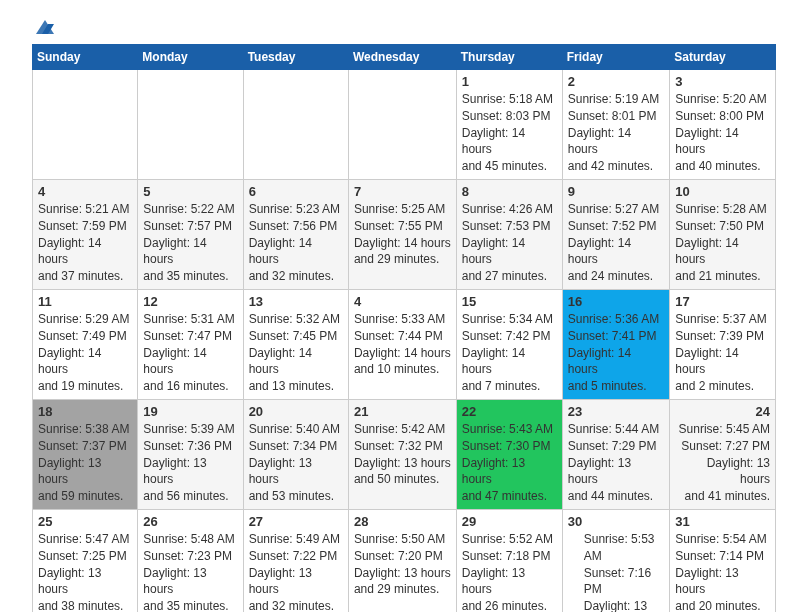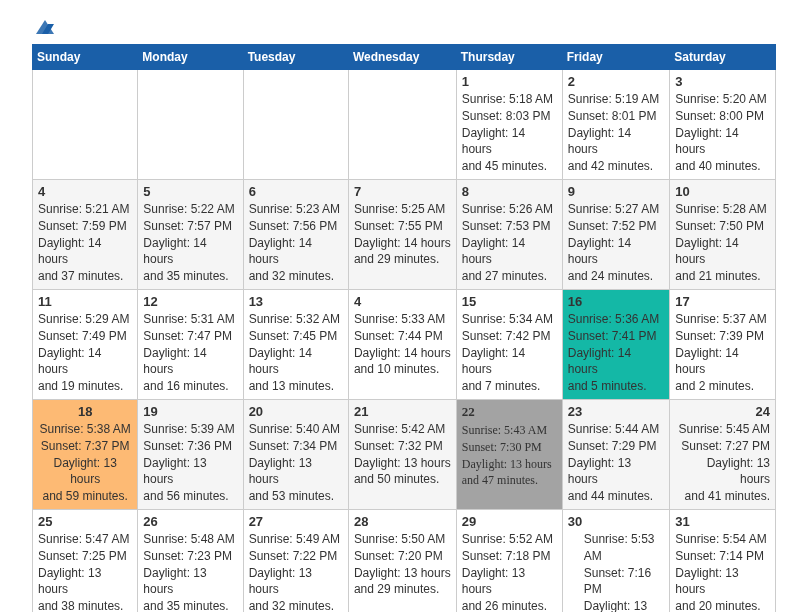--- a/index.html
+++ b/index.html
@@ -175,21 +175,21 @@
           </td>
           <td style="background: rgb(245, 245, 245);">
             <div class="day-number">7</div>
             <div class="day-info" style="white-space: pre-line;">Sunrise: 5:25 AM
 Sunset: 7:55 PM
 Daylight: 14 hours
 and 29 minutes.</div>
           </td>
           <td style="background: rgb(245, 245, 245);">
             <div class="day-number">8</div>
-            <div class="day-info" style="white-space: pre-line;">Sunrise: 5:26 AM
+            <div class="day-info" style="white-space: pre-line;">Sunrise: 4:26 AM
 Sunset: 7:53 PM
 Daylight: 14 hours
 and 27 minutes.</div>
           </td>
           <td style="background: rgb(245, 245, 245);">
             <div class="day-number">9</div>
             <div class="day-info" style="white-space: pre-line;">Sunrise: 5:27 AM
 Sunset: 7:52 PM
 Daylight: 14 hours
 and 24 minutes.</div>
@@ -231,37 +231,37 @@
 Daylight: 14 hours
 and 10 minutes.</div>
           </td>
           <td style="background: rgb(255, 255, 255);">
             <div class="day-number">15</div>
             <div class="day-info" style="white-space: pre-line;">Sunrise: 5:34 AM
 Sunset: 7:42 PM
 Daylight: 14 hours
 and 7 minutes.</div>
           </td>
-          <td style="background: #14b8a6;">
+          <td style="background: #0ea5e9;">
             <div class="day-number">16</div>
             <div class="day-info" style="white-space: pre-line;">Sunrise: 5:36 AM
 Sunset: 7:41 PM
 Daylight: 14 hours
 and 5 minutes.</div>
           </td>
           <td style="background: rgb(255, 255, 255);">
             <div class="day-number">17</div>
             <div class="day-info" style="white-space: pre-line;">Sunrise: 5:37 AM
 Sunset: 7:39 PM
 Daylight: 14 hours
 and 2 minutes.</div>
           </td>
         </tr>
         <tr>
-          <td style="background: #fdba74; text-align: center;">
+          <td style="background: #a3a3a3;">
             <div class="day-number">18</div>
             <div class="day-info" style="white-space: pre-line;">Sunrise: 5:38 AM
 Sunset: 7:37 PM
 Daylight: 13 hours
 and 59 minutes.</div>
           </td>
           <td style="background: rgb(245, 245, 245);">
             <div class="day-number">19</div>
             <div class="day-info" style="white-space: pre-line;">Sunrise: 5:39 AM
 Sunset: 7:36 PM
@@ -275,21 +275,21 @@
 Daylight: 13 hours
 and 53 minutes.</div>
           </td>
           <td style="background: rgb(245, 245, 245);">
             <div class="day-number">21</div>
             <div class="day-info" style="white-space: pre-line;">Sunrise: 5:42 AM
 Sunset: 7:32 PM
 Daylight: 13 hours
 and 50 minutes.</div>
           </td>
-          <td style="background: #a3a3a3; font-family: Liberation Serif, serif;">
+          <td style="background: #22c55e;">
             <div class="day-number">22</div>
             <div class="day-info" style="white-space: pre-line;">Sunrise: 5:43 AM
 Sunset: 7:30 PM
 Daylight: 13 hours
 and 47 minutes.</div>
           </td>
           <td style="background: rgb(245, 245, 245);">
             <div class="day-number">23</div>
             <div class="day-info" style="white-space: pre-line;">Sunrise: 5:44 AM
 Sunset: 7:29 PM

